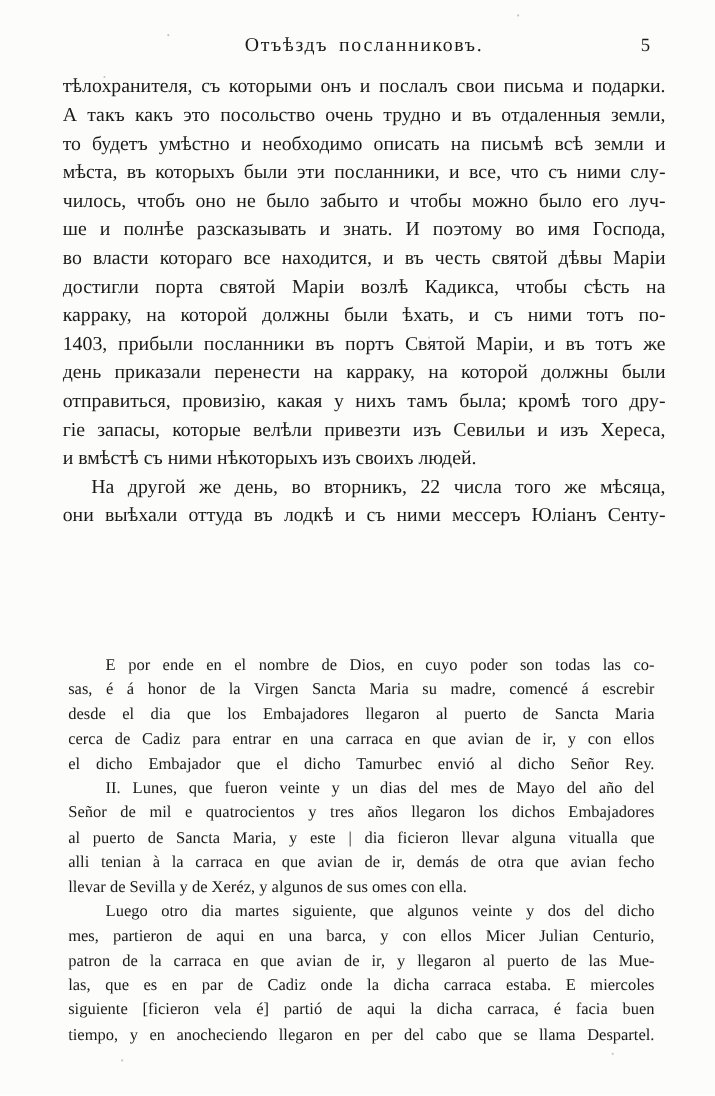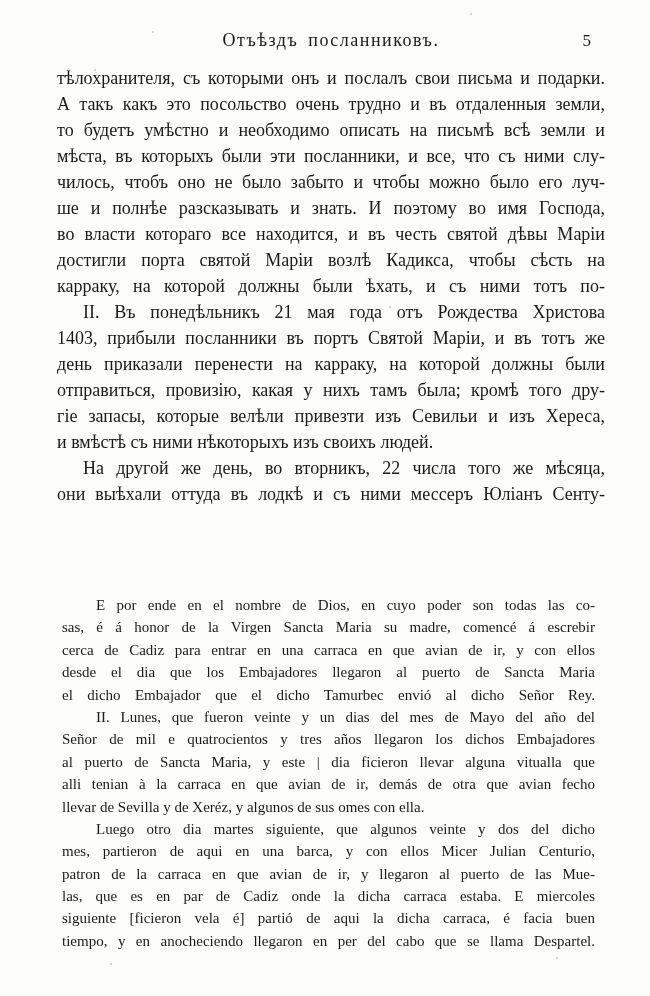--- a/index.html
+++ b/index.html
@@ -92,35 +92,34 @@
   <div class="ru-block">
     <div class="line">тѣлохранителя, съ которыми онъ и послалъ свои письма и подарки.</div>
     <div class="line">А такъ какъ это посольство очень трудно и въ отдаленныя земли,</div>
     <div class="line">то будетъ умѣстно и необходимо описать на письмѣ всѣ земли и</div>
     <div class="line">мѣста, въ которыхъ были эти посланники, и все, что съ ними слу-</div>
     <div class="line">чилось, чтобъ оно не было забыто и чтобы можно было его луч-</div>
     <div class="line">ше и полнѣе разсказывать и знать. И поэтому во имя Господа,</div>
     <div class="line">во власти котораго все находится, и въ честь святой дѣвы Маріи</div>
     <div class="line">достигли порта святой Маріи возлѣ Кадикса, чтобы сѣсть на</div>
     <div class="line">карраку, на которой должны были ѣхать, и съ ними тотъ по-</div>
-    <div class="line indent">II. Въ понедѣльникъ 21 мая года отъ Рождества Христова</div>
     <div class="line">1403, прибыли посланники въ портъ Святой Маріи, и въ тотъ же</div>
     <div class="line">день приказали перенести на карраку, на которой должны были</div>
     <div class="line">отправиться, провизію, какая у нихъ тамъ была; кромѣ того дру-</div>
     <div class="line">гіе запасы, которые велѣли привезти изъ Севильи и изъ Хереса,</div>
     <div class="line lastline">и вмѣстѣ съ ними нѣкоторыхъ изъ своихъ людей.</div>
     <div class="line indent">На другой же день, во вторникъ, 22 числа того же мѣсяца,</div>
     <div class="line">они выѣхали оттуда въ лодкѣ и съ ними мессеръ Юліанъ Сенту-</div>
   </div>
 
   <div class="sp-block">
     <div class="line indent">E por ende en el nombre de Dios, en cuyo poder son todas las co-</div>
     <div class="line">sas, é á honor de la Virgen Sancta Maria su madre, comencé á escrebir</div>
+    <div class="line">desde el dia que los Embajadores llegaron al puerto de Sancta Maria</div>
     <div class="line">cerca de Cadiz para entrar en una carraca en que avian de ir, y con ellos</div>
-    <div class="line">desde el dia que los Embajadores llegaron al puerto de Sancta Maria</div>
     <div class="line">el dicho Embajador que el dicho Tamurbec envió al dicho Señor Rey.</div>
     <div class="line indent">II. Lunes, que fueron veinte y un dias del mes de Mayo del año del</div>
     <div class="line">Señor de mil e quatrocientos y tres años llegaron los dichos Embajadores</div>
     <div class="line">al puerto de Sancta Maria, y este | dia ficieron llevar alguna vitualla que</div>
     <div class="line">alli tenian à la carraca en que avian de ir, demás de otra que avian fecho</div>
     <div class="line lastline">llevar de Sevilla y de Xeréz, y algunos de sus omes con ella.</div>
     <div class="line indent">Luego otro dia martes siguiente, que algunos veinte y dos del dicho</div>
     <div class="line">mes, partieron de aqui en una barca, y con ellos Micer Julian Centurio,</div>
     <div class="line">patron de la carraca en que avian de ir, y llegaron al puerto de las Mue-</div>
     <div class="line">las, que es en par de Cadiz onde la dicha carraca estaba. E miercoles</div>

